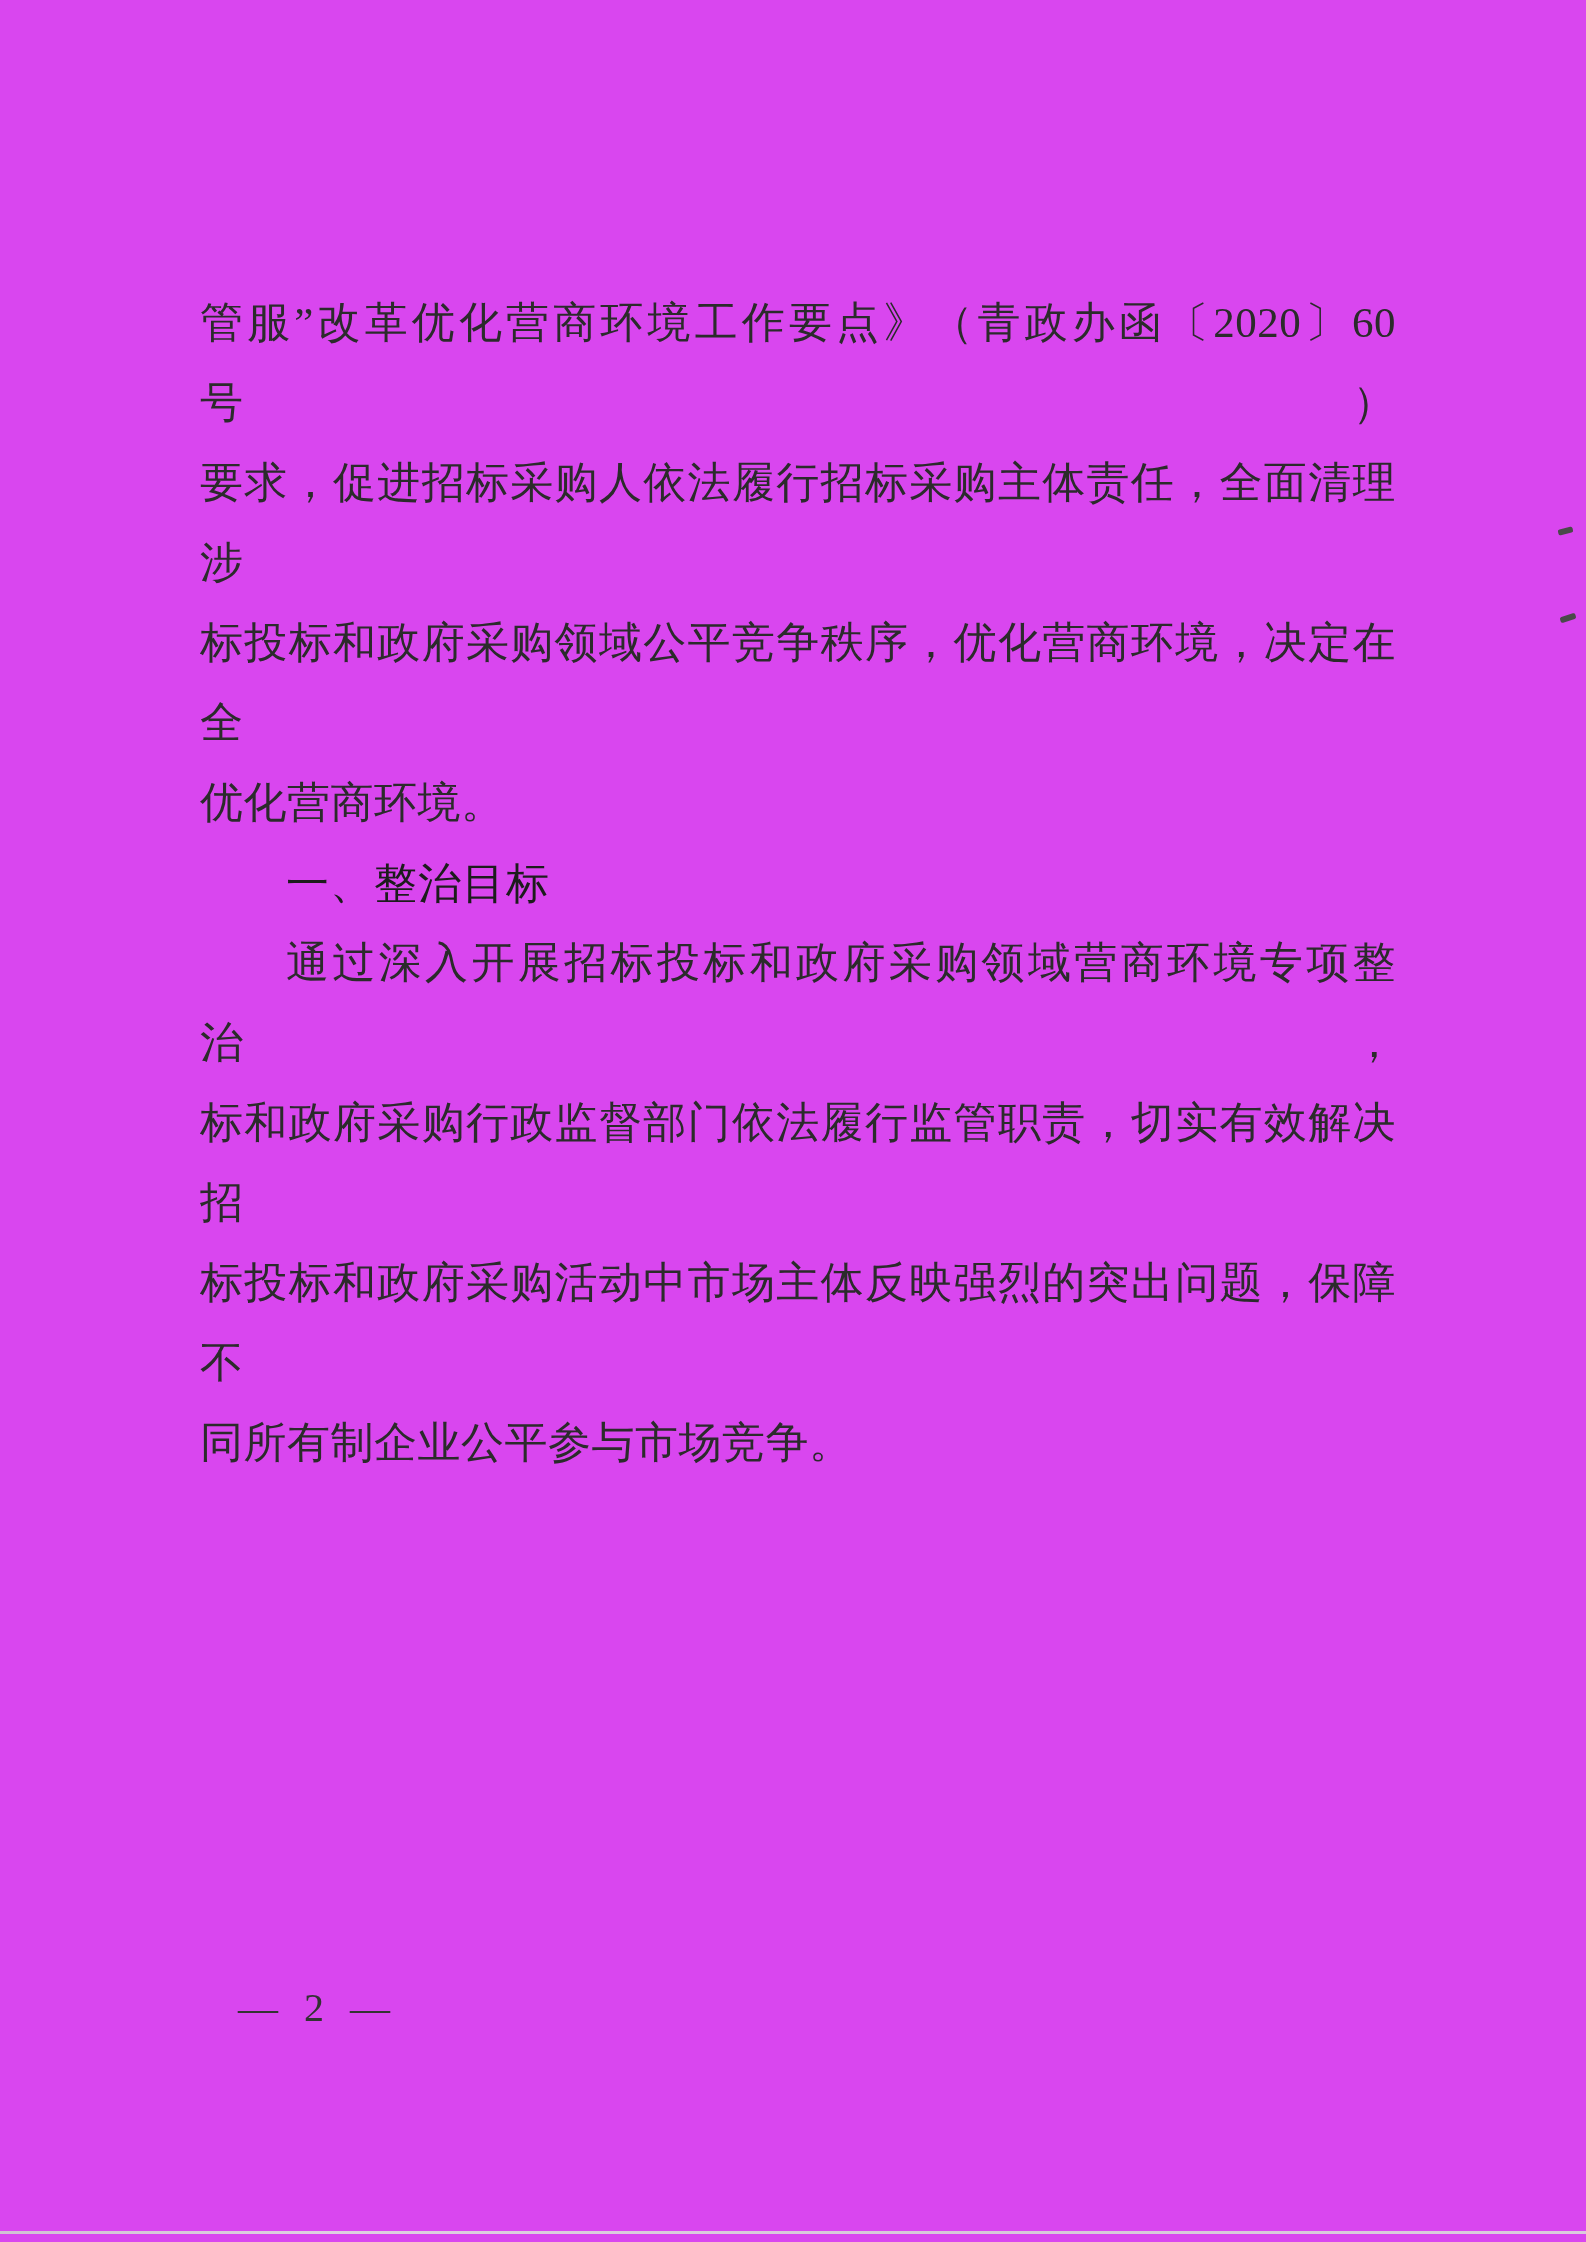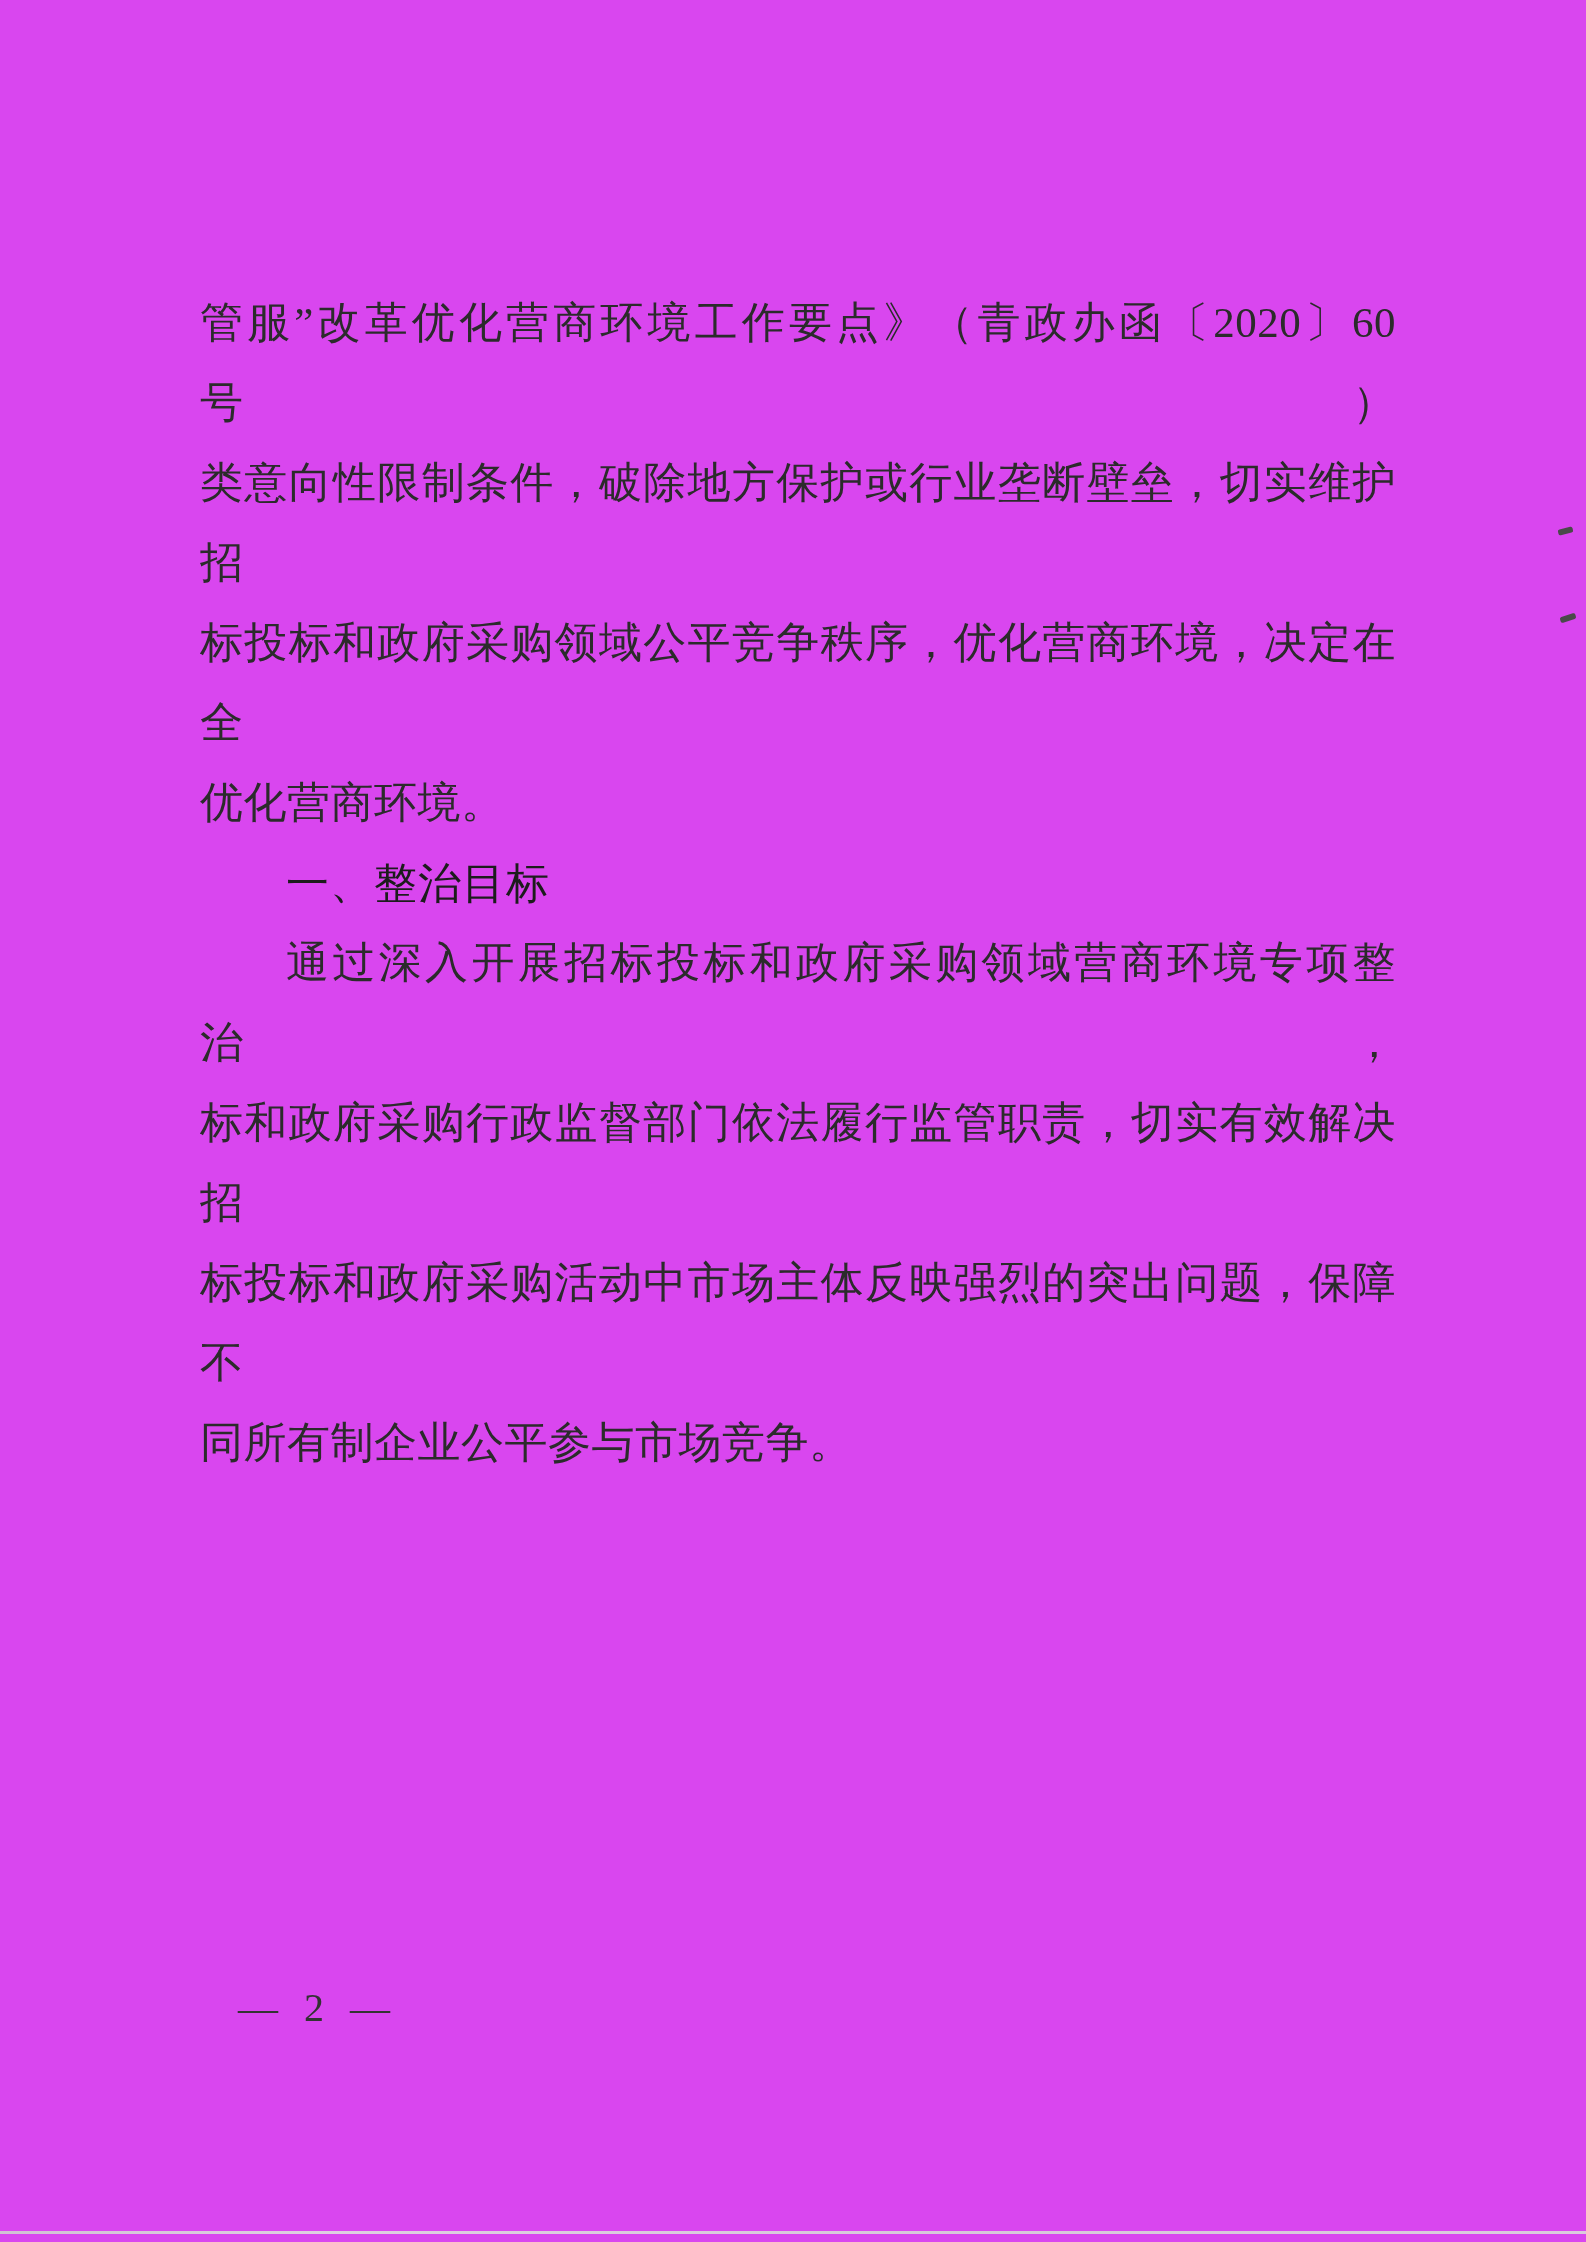--- a/index.html
+++ b/index.html
@@ -74,21 +74,21 @@
     opacity: 0.9;
   }
 </style>
 </head>
 <body>
 
 <div class="page">
 
   <div class="doc">
       <div class="line body jl">管服”改革优化营商环境工作要点》（青政办函〔2020〕60 号）</div>
-      <div class="line body jl">类意向性限制条件，破除地方保护或行业垄断壁垒，切实维护招</div>
+      <div class="line body jl">要求，促进招标采购人依法履行招标采购主体责任，全面清理涉</div>
       <div class="line body jl">标投标和政府采购领域公平竞争秩序，优化营商环境，决定在全</div>
       <div class="line body">优化营商环境。</div>
       <div class="line heading indent">一、整治目标</div>
       <div class="line body indent jl">通过深入开展招标投标和政府采购领域营商环境专项整治，</div>
       <div class="line body jl">标和政府采购行政监督部门依法履行监管职责，切实有效解决招</div>
       <div class="line body jl">标投标和政府采购活动中市场主体反映强烈的突出问题，保障不</div>
       <div class="line body">同所有制企业公平参与市场竞争。</div>
     </div>
 
   <div class="page-number">— 2 —</div>

